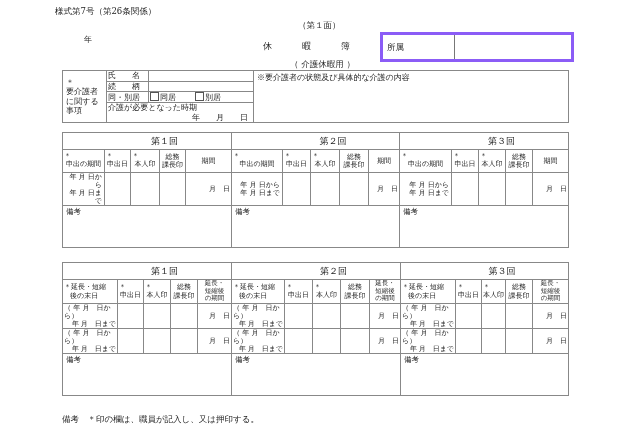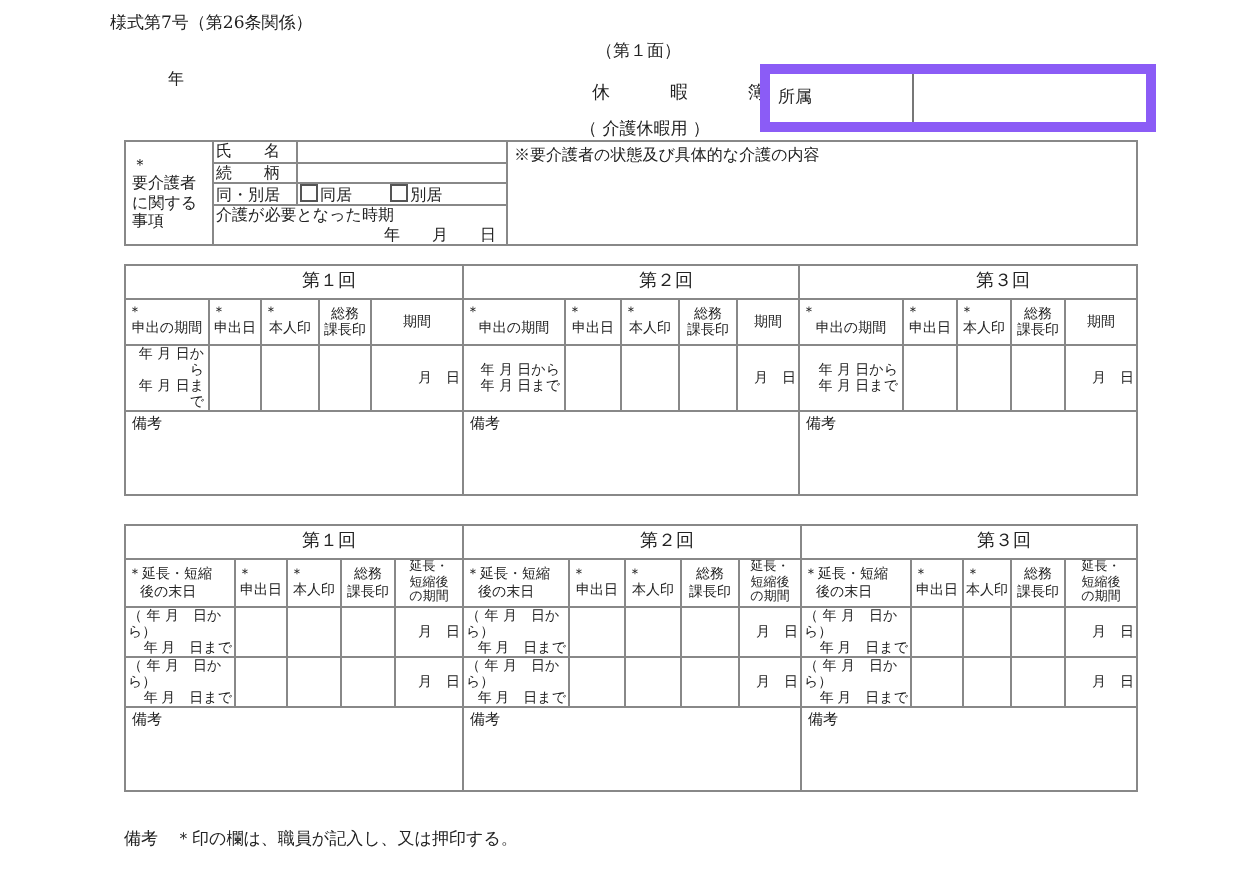--- a/index.html
+++ b/index.html
@@ -2,24 +2,24 @@
 <html><head>
 <meta charset="utf-8">
 <style>
   html,body{margin:0;padding:0;background:#fff;}
   body{width:630px;height:439px;position:relative;overflow:hidden;
     font-family:"DejaVu Serif","Liberation Serif",serif;color:#222;font-size:8px;}
   .abs{position:absolute;white-space:nowrap;}
   .form-no{left:55px;top:6px;font-size:8.5px;}
   .year{left:84px;top:34px;font-size:8px;}
   .page-no{left:298px;top:20px;font-size:8.5px;}
-  .title{left:296px;top:40px;font-size:9px;letter-spacing:0;}
+  .title{left:263px;top:40px;font-size:9px;letter-spacing:0;}
   .title span{display:inline-block;}
   .subtitle{left:290px;top:59px;font-size:8.5px;}
-  .idbox{position:absolute;left:380px;top:32px;width:188px;height:24px;border:5px solid #8b5cf6;display:flex;}
+  .idbox{position:absolute;left:380px;top:32px;width:188px;height:24px;border:3px solid #8b5cf6;display:flex;}
   .idbox div{height:24px;line-height:24px;padding-left:4px;font-size:8.5px;box-sizing:border-box;}
   .idbox .aff{width:72px;border-right:1px solid #777;}
   .idbox .nm{flex:1;}
   table{border-collapse:collapse;position:absolute;table-layout:fixed;}
   td{border:1px solid #888;padding:0 1px;font-size:7px;vertical-align:middle;overflow:hidden;line-height:1.15;}
   .caregiver{left:62px;top:70px;width:506px;}
   .caregiver td{font-size:8px;}
   .bigtable{left:62px;width:506px;}
   .sec-title{text-align:center;font-size:9px;height:16px;}
   .round{text-align:center;font-size:9px;height:16px;padding-left:36px;}

